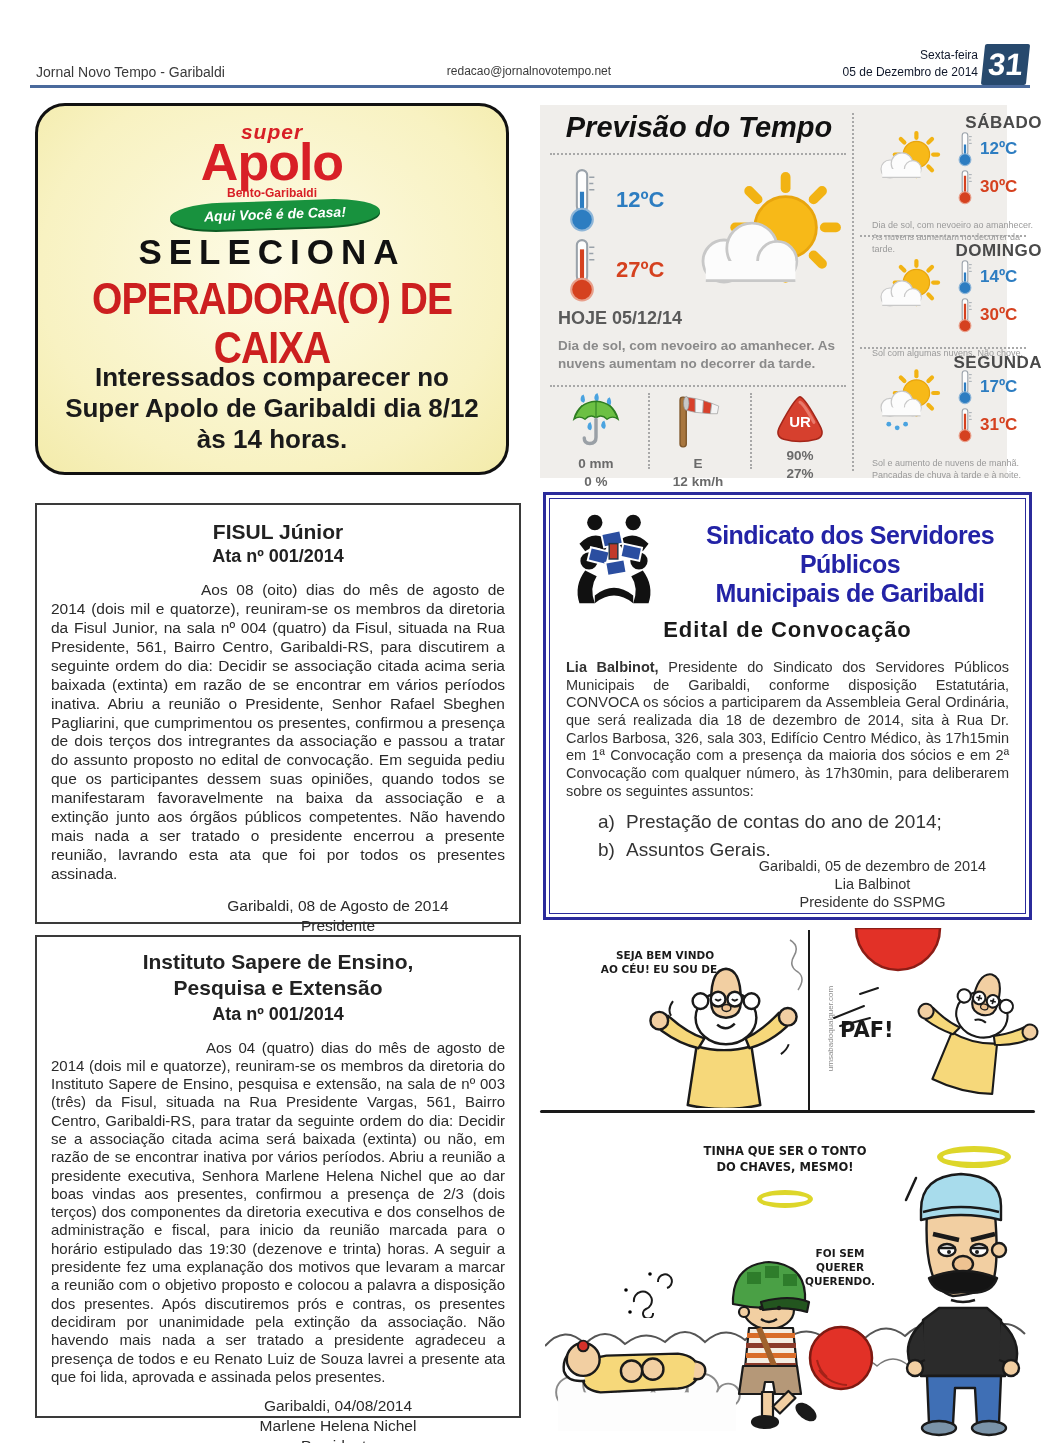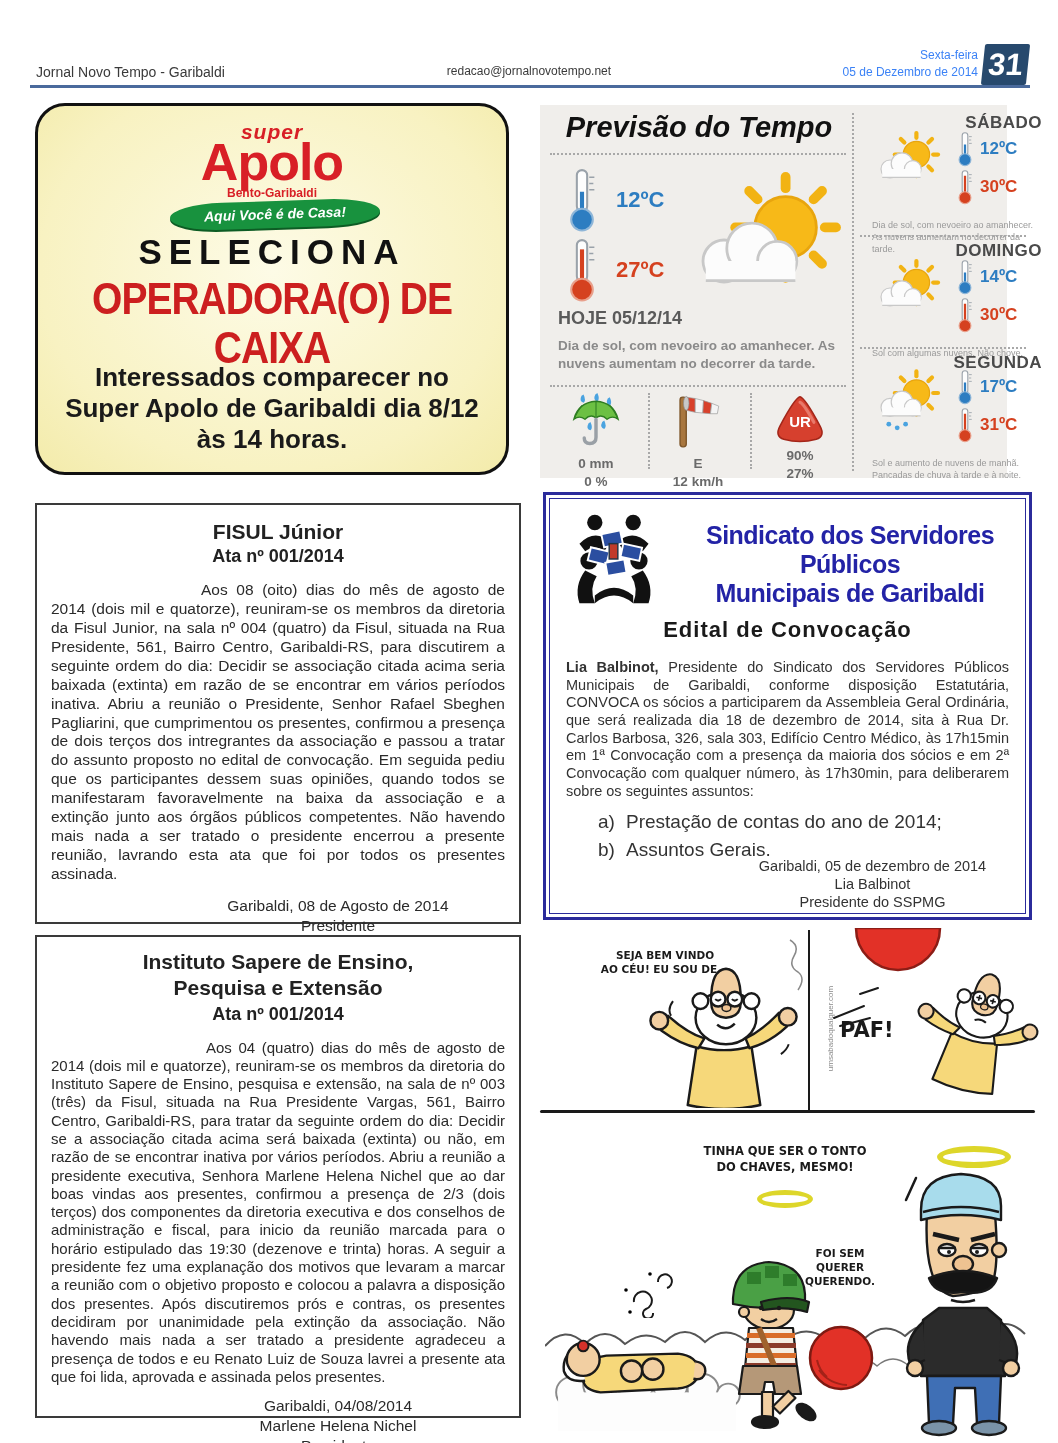--- a/index.html
+++ b/index.html
@@ -7,21 +7,21 @@
   .page {
     position:relative; width:1058px; height:1443px; background:#ffffff;
     font-family:"Liberation Sans", sans-serif; overflow:hidden; margin:0 auto;
   }
   .abs { position:absolute; }
   .pre { white-space:pre-line; }
 
   
   .hdr-left  { left:36px; top:64px; font-size:14px; color:#3a3a3a; }
   .hdr-center{ left:379px; top:64px; width:300px; text-align:center; font-size:12px; color:#3a3a3a; }
-  .hdr-right { right:80px; top:47px; text-align:right; font-size:12px; color:#3b82f6; line-height:1.45; }
+  .hdr-right { right:80px; top:47px; text-align:right; font-size:12px; color:#0f172a; line-height:1.45; }
   .page-num  { left:983px; top:44px; width:45px; height:41px; background:#27496d;
                color:#fff; font-size:31px; font-weight:bold; text-align:center; line-height:41px;
                transform:skewX(-6deg); border-radius:2px; }
   .hdr-rule  { left:30px; top:85px; width:1000px; height:3px; background:#4a6a9c; }
 
   
   .ad { left:35px; top:103px; width:474px; height:372px;
         border:3px solid #111; border-radius:30px;
         background:radial-gradient(ellipse at 50% 45%, #fdfbe6 0%, #f8f2c2 70%, #f3ebaa 100%);
         text-align:center; }

